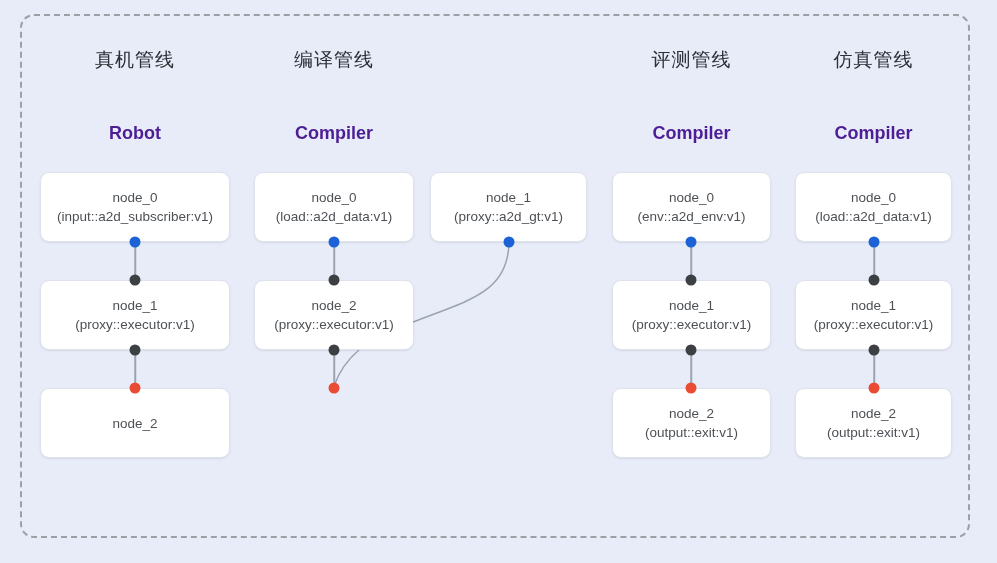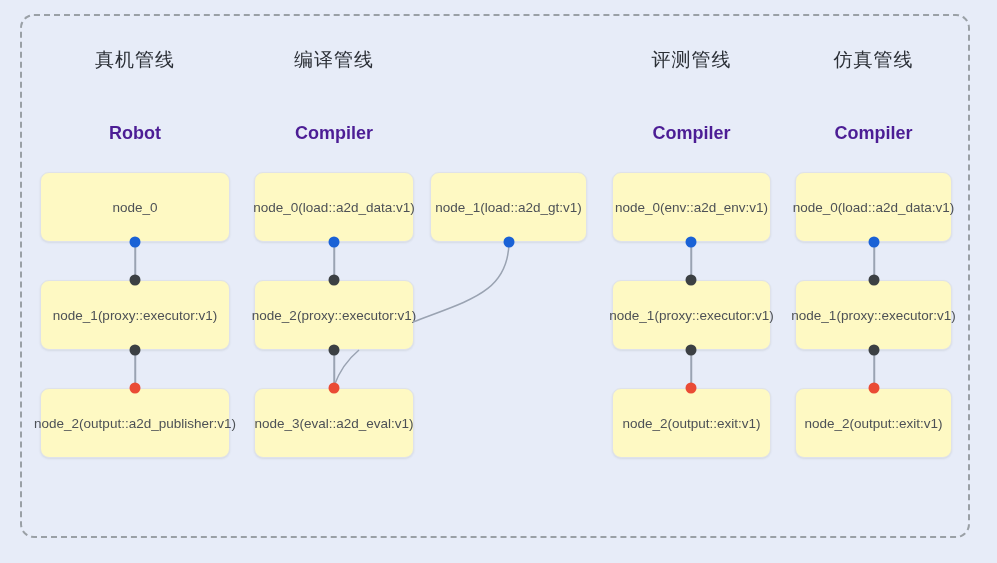--- a/index.html
+++ b/index.html
@@ -66,26 +66,26 @@
     font-size: 18px;
     font-weight: bold;
     color: #4c1d95;
     white-space: nowrap;
   }
 
   
   .node-box {
     position: absolute;
     box-sizing: border-box;
-    background: #fef9c3;
+    background: #ffffff;
     border: 1px solid #dfe2ea;
     border-radius: 9px;
     box-shadow: 0 1px 2px rgba(60,64,67,0.10);
     display: flex;
-    flex-direction: row;
+    flex-direction: column;
     align-items: center;
     justify-content: center;
     height: 70px;
   }
 
   .node-name {
     font-size: 13.5px;
     color: #4d5156;
     line-height: 19px;
     white-space: nowrap;
@@ -150,60 +150,56 @@
     <path class="curve-path" d="M 359,350 C 347,360 339,372 334,386"></path>
   </svg>
 
   <div class="columns-layer">
       <div class="column" style="left: 40px; width: 190px;">
         <div class="col-title-cn">真机管线</div>
         <div class="col-title-en">Robot</div>
       </div>
       <div class="node-box" style="left: 40px; top: 172px; width: 190px;">
         <div class="node-name">node_0</div>
+        <div class="node-type">(input::a2d_subscriber:v1)</div>
       </div>
       <div class="node-box" style="left: 40px; top: 280px; width: 190px;">
         <div class="node-name">node_1</div>
         <div class="node-type">(proxy::executor:v1)</div>
       </div>
       <div class="node-box" style="left: 40px; top: 388px; width: 190px;">
         <div class="node-name">node_2</div>
-        <div class="node-type">(output::a2d_publisher:v1)</div>
       </div>
       <div class="edge-line" style="left: 135px; top: 242px; height: 38px;"></div>
       <div class="port port-out-blue" style="left: 135px; top: 242px;"></div>
       <div class="port port-in-dark" style="left: 135px; top: 280px;"></div>
       <div class="edge-line" style="left: 135px; top: 350px; height: 38px;"></div>
       <div class="port port-out-dark" style="left: 135px; top: 350px;"></div>
       <div class="port port-in-red" style="left: 135px; top: 388px;"></div>
       <div class="column" style="left: 254px; width: 160px;">
         <div class="col-title-cn">编译管线</div>
         <div class="col-title-en">Compiler</div>
       </div>
       <div class="node-box" style="left: 254px; top: 172px; width: 160px;">
         <div class="node-name">node_0</div>
         <div class="node-type">(load::a2d_data:v1)</div>
       </div>
       <div class="node-box" style="left: 254px; top: 280px; width: 160px;">
         <div class="node-name">node_2</div>
         <div class="node-type">(proxy::executor:v1)</div>
       </div>
-      <div class="node-box" style="left: 254px; top: 388px; width: 160px;">
-        <div class="node-name">node_3</div>
-        <div class="node-type">(eval::a2d_eval:v1)</div>
-      </div>
       <div class="edge-line" style="left: 334px; top: 242px; height: 38px;"></div>
       <div class="port port-out-blue" style="left: 334px; top: 242px;"></div>
       <div class="port port-in-dark" style="left: 334px; top: 280px;"></div>
       <div class="edge-line" style="left: 334px; top: 350px; height: 38px;"></div>
       <div class="port port-out-dark" style="left: 334px; top: 350px;"></div>
       <div class="port port-in-red" style="left: 334px; top: 388px;"></div>
       <div class="node-box" style="left: 430px; top: 172px; width: 157px;">
         <div class="node-name">node_1</div>
-        <div class="node-type">(load::a2d_gt:v1)</div>
+        <div class="node-type">(proxy::a2d_gt:v1)</div>
       </div>
       <div class="port port-out-blue" style="left: 509px; top: 242px;"></div>
       <div class="column" style="left: 612px; width: 159px;">
         <div class="col-title-cn">评测管线</div>
         <div class="col-title-en">Compiler</div>
       </div>
       <div class="node-box" style="left: 612px; top: 172px; width: 159px;">
         <div class="node-name">node_0</div>
         <div class="node-type">(env::a2d_env:v1)</div>
       </div>

